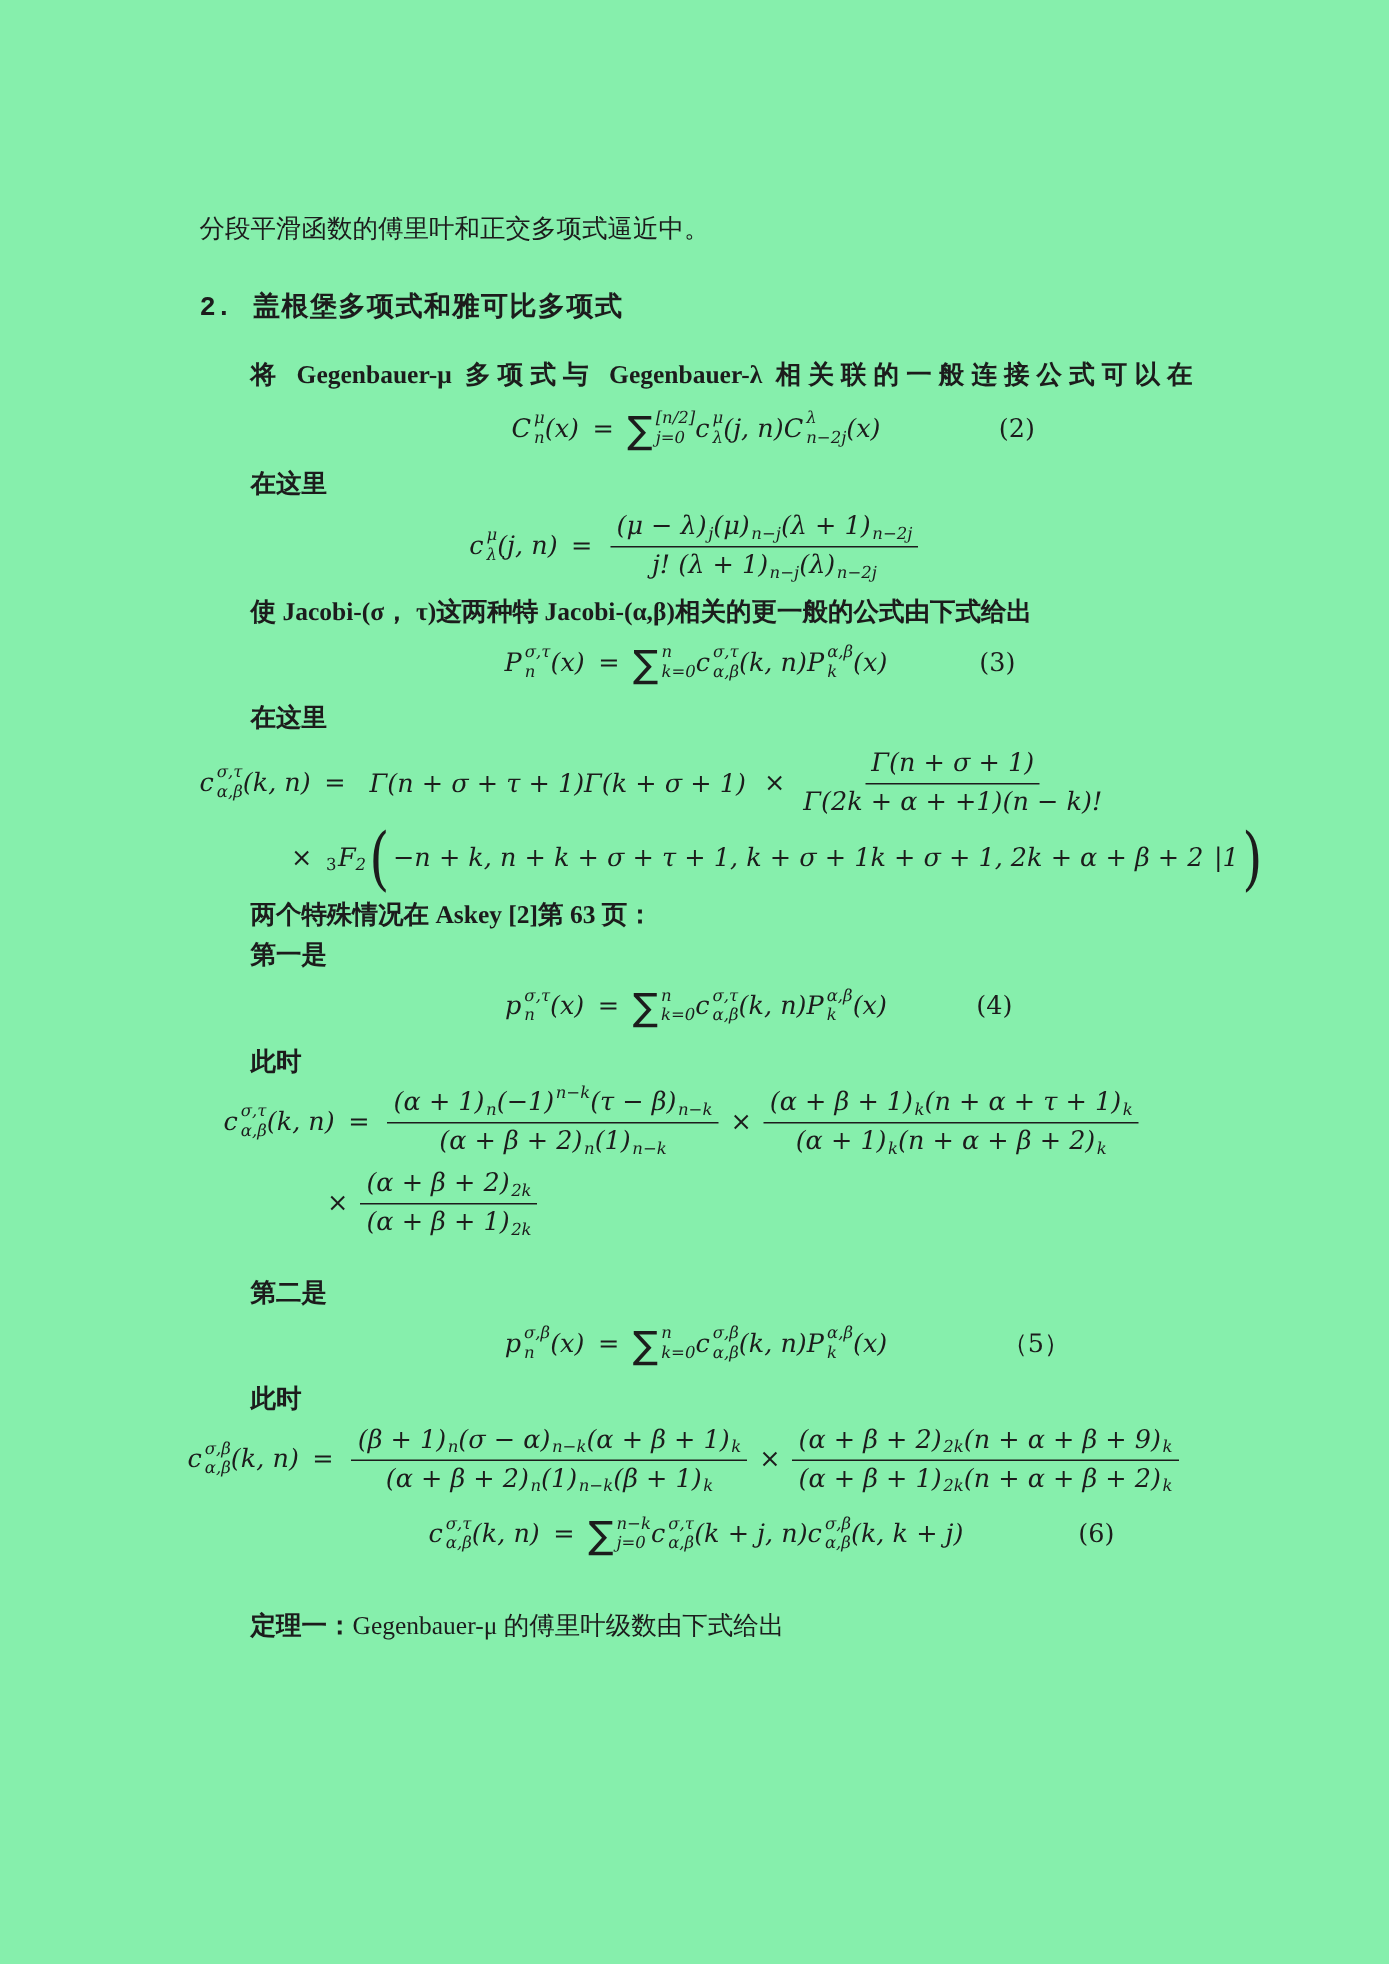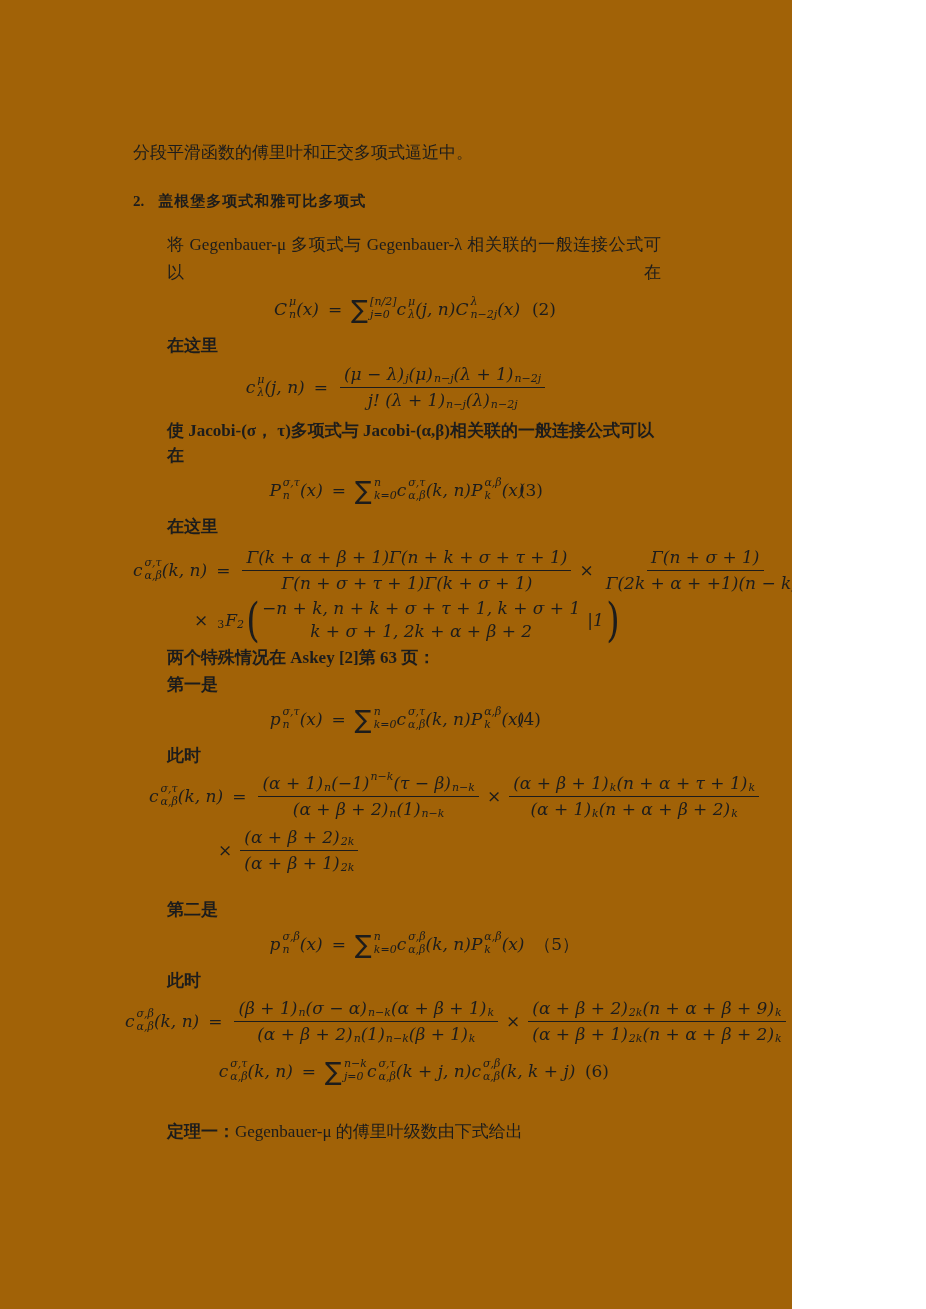--- a/index.html
+++ b/index.html
@@ -1,36 +1,36 @@
 <!DOCTYPE html>
 <html><head>
 <meta charset="utf-8">
 <style>
   html,body{margin:0;padding:0;background:#ffffff;}
   .page{
     position:relative;
-    width:792px;height:1309px;
+    width:926px;height:1309px;
     box-sizing:border-box;
     padding:140px 131px 0 133px;
-    background:#a16207;
+    background:#86efac;
     color:#1c1c1c;
     font-family:"Liberation Serif","DejaVu Serif",serif;
     font-size:17px;
     overflow:hidden;
   }
   .bodytext{margin:0;line-height:25px;}
   .heading{
     margin:27px 0 0 0;
-    font-size:15px;font-weight:bold;
-    font-family:Liberation Serif, serif;
+    font-size:18px;font-weight:bold;
+    font-family:Liberation Mono, monospace;
     letter-spacing:1px;
   }
   .heading .hnum{margin-right:14px;letter-spacing:0;}
   .para{margin-top:20px;}
-  .pline{line-height:28px;}
+  .pline{line-height:28px;font-weight:bold;}
   .para2{margin-top:6px;}
   .para2 .pline{line-height:26px;}
   .justify-last{text-align:justify;text-align-last:justify;}
   .indent{padding-left:34px;}
   .label{line-height:25px;margin-top:2px;font-weight:bold;}
   .theorem{margin-top:26px;padding-left:34px;line-height:25px;}
   .theorem .tlabel{font-weight:bold;font-family:"Liberation Sans","DejaVu Sans",sans-serif;margin-right:0;}
 
   
   .eq{display:flex;align-items:center;justify-content:center;position:relative;min-height:44px;}
@@ -60,21 +60,21 @@
   .subone{transform:translateY(5px);margin-left:1px;}
   .msum .sumglyph{font-family:"DejaVu Sans",sans-serif;font-size:25px;font-style:normal;line-height:1;}
   .mfrac{display:inline-flex;flex-direction:column;align-items:center;margin:0 3px;}
   .mnum,.mden{display:inline-flex;align-items:flex-end;padding:1px 4px;}
   .mnum{border-bottom:1.4px solid #1c1c1c;padding-bottom:3px;}
   .mden{padding-top:2px;}
   .presc{display:inline-flex;align-items:center;margin-left:4px;}
   .presub{transform:translateY(5px);margin-right:1px;font-style:normal;}
   .postsub{transform:translateY(5px);}
   .f2wrap{display:inline-flex;align-items:center;}
-  .f2stack{display:inline-flex;flex-direction:column;align-items:center;}
+  .f2stack{display:inline-flex;align-items:center;}
   .f2row{line-height:1.35;}
   .f2tail{margin-left:7px;}
   .bigp{font-family:"DejaVu Serif",serif;font-size:46px;font-weight:300;line-height:1;transform:scaleX(0.75);}
 </style>
 </head>
 <body>
 
 <div class="page">
 
   <p class="bodytext">分段平滑函数的傅里叶和正交多项式逼近中。</p>
@@ -159,21 +159,21 @@
             </span>
             <span class="msc">
               <span class="mi">(λ)</span>
               <span class="mss subone">n−2j</span>
             </span>
           </span>
         </span>
       </span>
   </div>
 
-  <div class="label indent">使 Jacobi-(σ， τ)多项式与 Jacobi-(α,β)相关联的一般连接公式可以在</div>
+  <div class="label indent">使 Jacobi-(σ， τ)这两种特 Jacobi-(α,β)相关的更一般的公式由下式给出</div>
 
   <div class="eq">
     <span class="eqmath">
         <span class="msc">
           <span class="mi">P</span>
           <span class="mstack">
             <span class="mss">σ,τ</span>
             <span class="mss">n</span>
           </span>
         </span>
@@ -213,23 +213,20 @@
         <span class="msc">
           <span class="mi">c</span>
           <span class="mstack">
             <span class="mss">σ,τ</span>
             <span class="mss">α,β</span>
           </span>
         </span>
         <span class="mi">(k, n)</span>
         <span class="mo mrel">=</span>
         <span class="mfrac">
-          <span class="mnum">
-            <span class="mi">Γ(k + α + β + 1)Γ(n + k + σ + τ + 1)</span>
-          </span>
           <span class="mden">
             <span class="mi">Γ(n + σ + τ + 1)Γ(k + σ + 1)</span>
           </span>
         </span>
         <span class="mo">×</span>
         <span class="mfrac">
           <span class="mnum">
             <span class="mi">Γ(n + σ + 1)</span>
           </span>
           <span class="mden">

